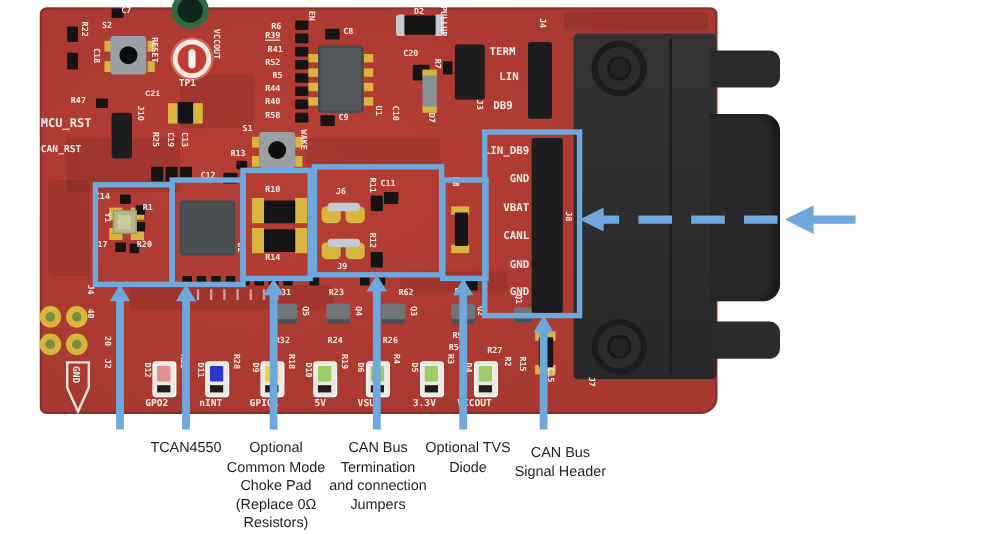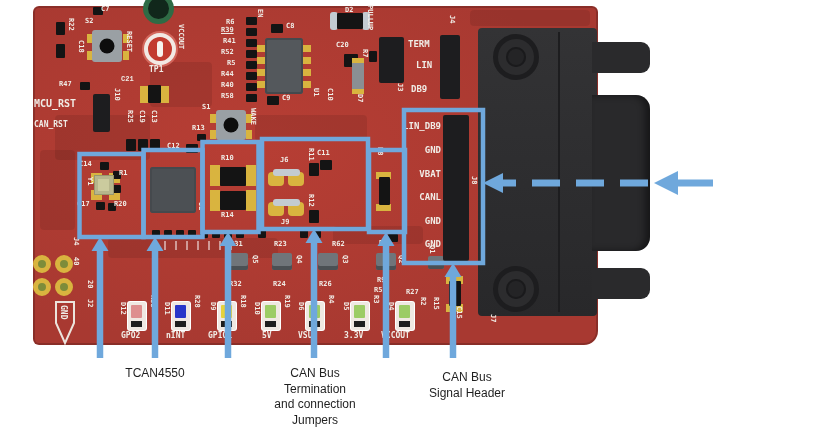--- a/index.html
+++ b/index.html
@@ -409,20 +409,27 @@
 
     <g>
       <line class="bstroke" x1="713" y1="183" x2="677" y2="183" stroke-width="7"></line>
       <polygon class="bfill" points="654,183 678,171 678,195"></polygon>
       <path class="bstroke" d="M648,183 H501" stroke-width="7" stroke-dasharray="28 16"></path>
       <polygon class="bfill" points="483,183 503,173 503,193"></polygon>
     </g>
   </svg>
 
   <div class="callout" style="left:112px;top:366px;width:86px;">TCAN4550</div>
+  <div class="callout" style="left:178px;top:366px;width:104px;">Optional
+Common Mode
+Choke Pad
+(Replace 0Ω
+Resistors)</div>
   <div class="callout" style="left:262px;top:366px;width:106px;">CAN Bus
 Termination
 and connection
 Jumpers</div>
+  <div class="callout" style="left:345px;top:366px;width:90px;">Optional TVS
+Diode</div>
   <div class="callout" style="left:413px;top:370px;width:108px;">CAN Bus
 Signal Header</div>
 
 </div>
 
 </body></html>

